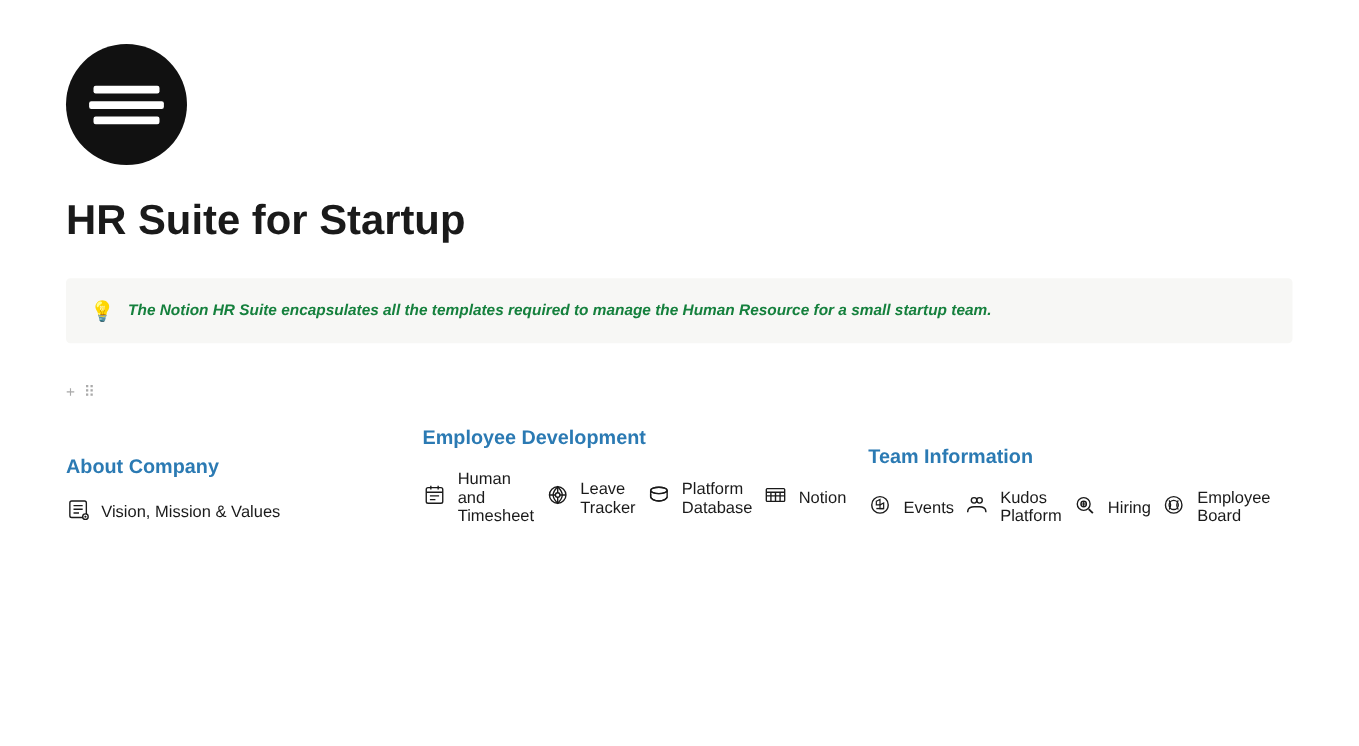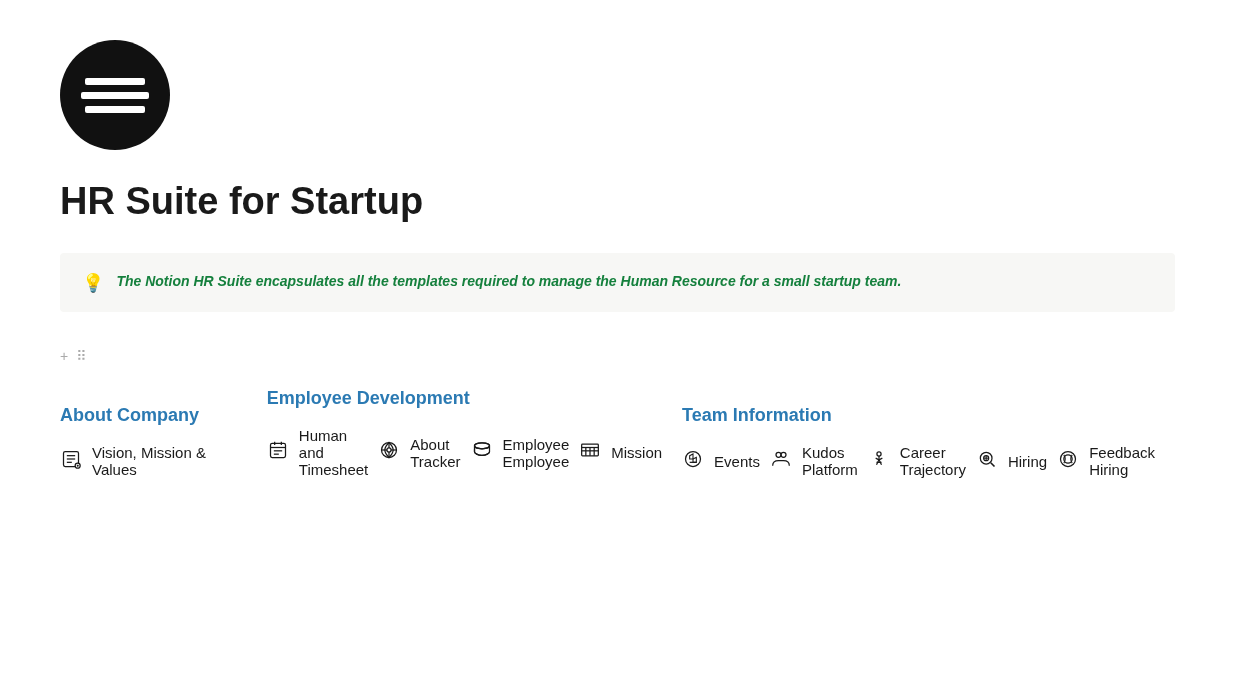--- a/index.html
+++ b/index.html
@@ -222,48 +222,48 @@
         <li class="column-item">
           <span class="item-icon">
             <svg class="svg-icon" viewBox="0 0 24 24" fill="none" stroke="currentColor" stroke-width="1.5">
               <circle cx="12" cy="12" r="9" stroke-width="1.5"></circle>
               <path d="M12 3 C12 3 7 8 7 12 C7 16 12 21 12 21 C12 21 17 16 17 12 C17 8 12 3 12 3Z" stroke-width="1.5"></path>
               <line x1="3" y1="12" x2="21" y2="12" stroke-width="1.5"></line>
               <line x1="12" y1="3" x2="12" y2="21" stroke-width="1.5"></line>
               <circle cx="12" cy="12" r="2.5" stroke-width="1.5" fill="white"></circle>
             </svg>
           </span>
-          <span class="item-label">About Tracker</span>
+          <span class="item-label">Leave Tracker</span>
         </li>
 
 
         <li class="column-item">
           <span class="item-icon">
             <svg class="svg-icon" viewBox="0 0 24 24" fill="none" stroke="currentColor" stroke-width="1.5">
               <ellipse cx="12" cy="7" rx="9" ry="3.5" stroke-width="1.5"></ellipse>
               <path d="M3 7 C3 7 3 12 3 14 C3 16 7 18.5 12 18.5 C17 18.5 21 16 21 14 L21 7" stroke-width="1.5"></path>
               <path d="M3 11 C3 11 3 14.5 3 14 C3 16 7 18.5 12 18.5 C17 18.5 21 16 21 14" stroke-width="1.5"></path>
               <ellipse cx="12" cy="7" rx="9" ry="3.5" stroke-width="1.5"></ellipse>
             </svg>
           </span>
-          <span class="item-label">Employee Employee</span>
+          <span class="item-label">Platform Database</span>
         </li>
 
         <li class="column-item">
           <span class="item-icon">
             <svg class="svg-icon" viewBox="0 0 24 24" fill="none" stroke="currentColor" stroke-width="1.5">
               <rect x="2" y="5" width="20" height="14" rx="1" stroke-width="1.5"></rect>
               <line x1="2" y1="9" x2="22" y2="9" stroke-width="1.5"></line>
               <line x1="2" y1="13" x2="22" y2="13" stroke-width="1.5"></line>
               <line x1="7" y1="9" x2="7" y2="19" stroke-width="1.5"></line>
               <line x1="12" y1="9" x2="12" y2="19" stroke-width="1.5"></line>
               <line x1="17" y1="9" x2="17" y2="19" stroke-width="1.5"></line>
             </svg>
           </span>
-          <span class="item-label">Mission</span>
+          <span class="item-label">Notion</span>
         </li>
 
       </ul>
     </div>
 
     <div class="column">
       <div class="column-header">Team Information</div>
       <ul class="column-items">
 
         <li class="column-item">
@@ -282,34 +282,20 @@
           <span class="item-icon">
             <svg class="svg-icon" viewBox="0 0 24 24" fill="none" stroke="currentColor" stroke-width="1.5">
               <circle cx="9" cy="7" r="3" stroke-width="1.5"></circle>
               <circle cx="15" cy="7" r="3" stroke-width="1.5"></circle>
               <path d="M2 20 C2 16 5 14 9 14 L15 14 C19 14 22 16 22 20" stroke-width="1.5"></path>
             </svg>
           </span>
           <span class="item-label">Kudos Platform</span>
         </li>
 
-        <li class="column-item">
-          <span class="item-icon">
-            <svg class="svg-icon" viewBox="0 0 24 24" fill="none" stroke="currentColor" stroke-width="1.5">
-              <circle cx="12" cy="6" r="2.5" stroke-width="1.5"></circle>
-              <line x1="12" y1="8.5" x2="12" y2="13" stroke-width="1.5"></line>
-              <line x1="12" y1="13" x2="9" y2="19" stroke-width="1.5"></line>
-              <line x1="12" y1="13" x2="15" y2="19" stroke-width="1.5"></line>
-              <line x1="9" y1="16" x2="15" y2="16" stroke-width="1.5"></line>
-              <line x1="8" y1="11" x2="12" y2="13" stroke-width="1.5"></line>
-              <line x1="16" y1="11" x2="12" y2="13" stroke-width="1.5"></line>
-            </svg>
-          </span>
-          <span class="item-label">Career Trajectory</span>
-        </li>
 
         <li class="column-item">
           <span class="item-icon">
             <svg class="svg-icon" viewBox="0 0 24 24" fill="none" stroke="currentColor" stroke-width="1.5">
               <circle cx="11" cy="11" r="7" stroke-width="1.5"></circle>
               <line x1="16.5" y1="16.5" x2="21" y2="21" stroke-width="2"></line>
               <circle cx="11" cy="11" r="3" stroke-width="1.5"></circle>
               <line x1="11" y1="8" x2="11" y2="14" stroke-width="1.3"></line>
               <line x1="8" y1="11" x2="14" y2="11" stroke-width="1.3"></line>
             </svg>
@@ -319,21 +305,21 @@
 
         <li class="column-item">
           <span class="item-icon">
             <svg class="svg-icon" viewBox="0 0 24 24" fill="none" stroke="currentColor" stroke-width="1.5">
               <circle cx="12" cy="12" r="9" stroke-width="1.5"></circle>
               <circle cx="12" cy="12" r="5" stroke-width="1.5"></circle>
               <path d="M7 7 C9 10 9 14 7 17" stroke-width="1.3"></path>
               <path d="M17 7 C15 10 15 14 17 17" stroke-width="1.3"></path>
             </svg>
           </span>
-          <span class="item-label">Feedback Hiring</span>
+          <span class="item-label">Employee Board</span>
         </li>
 
       </ul>
     </div>
 
   </div>
 
 </div>
 
 </body></html>

